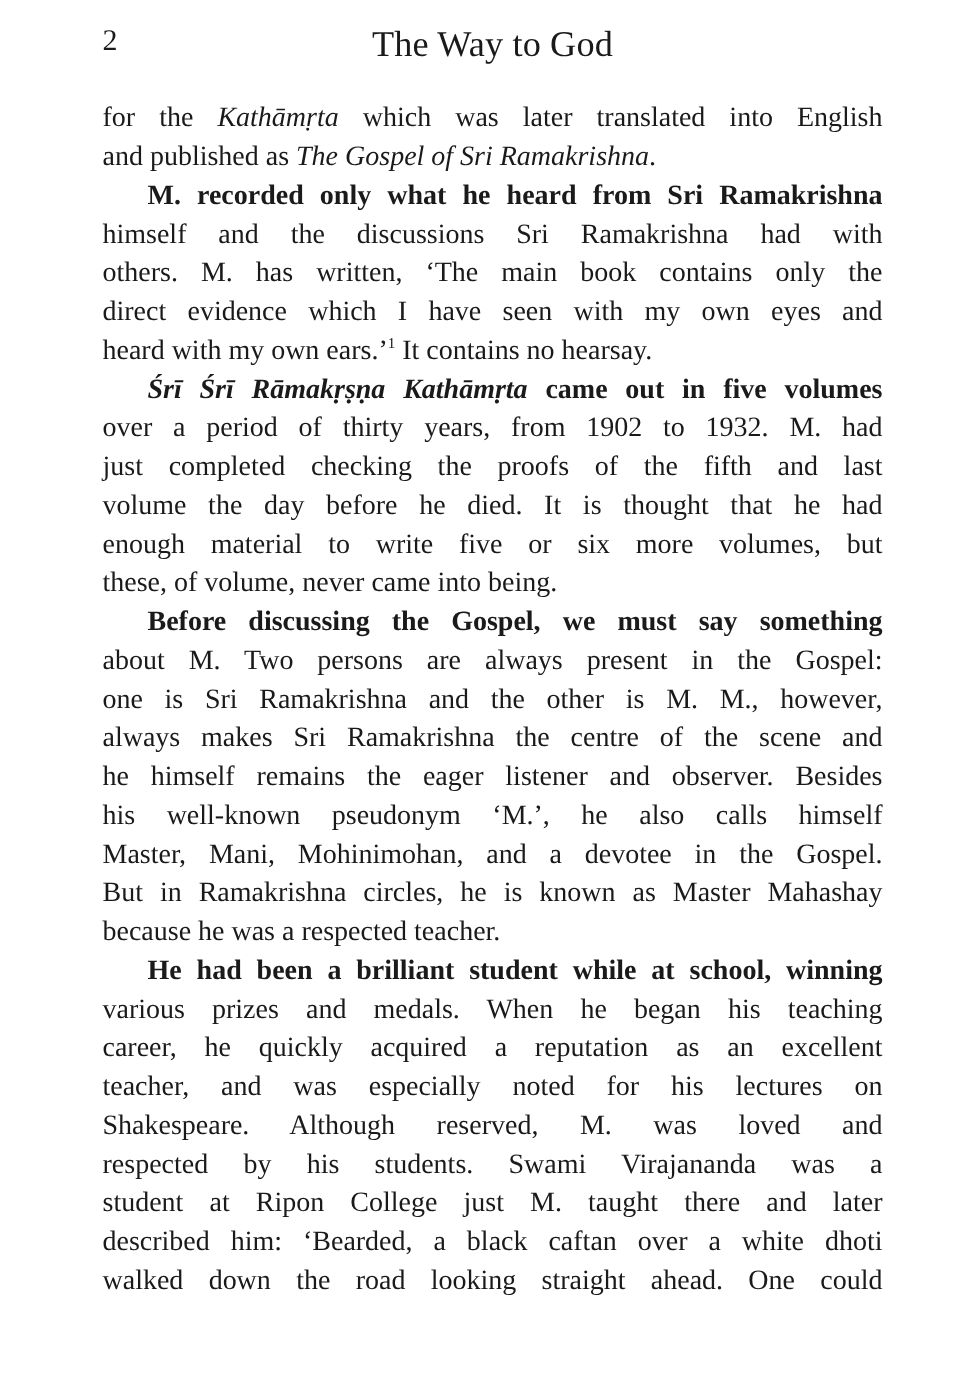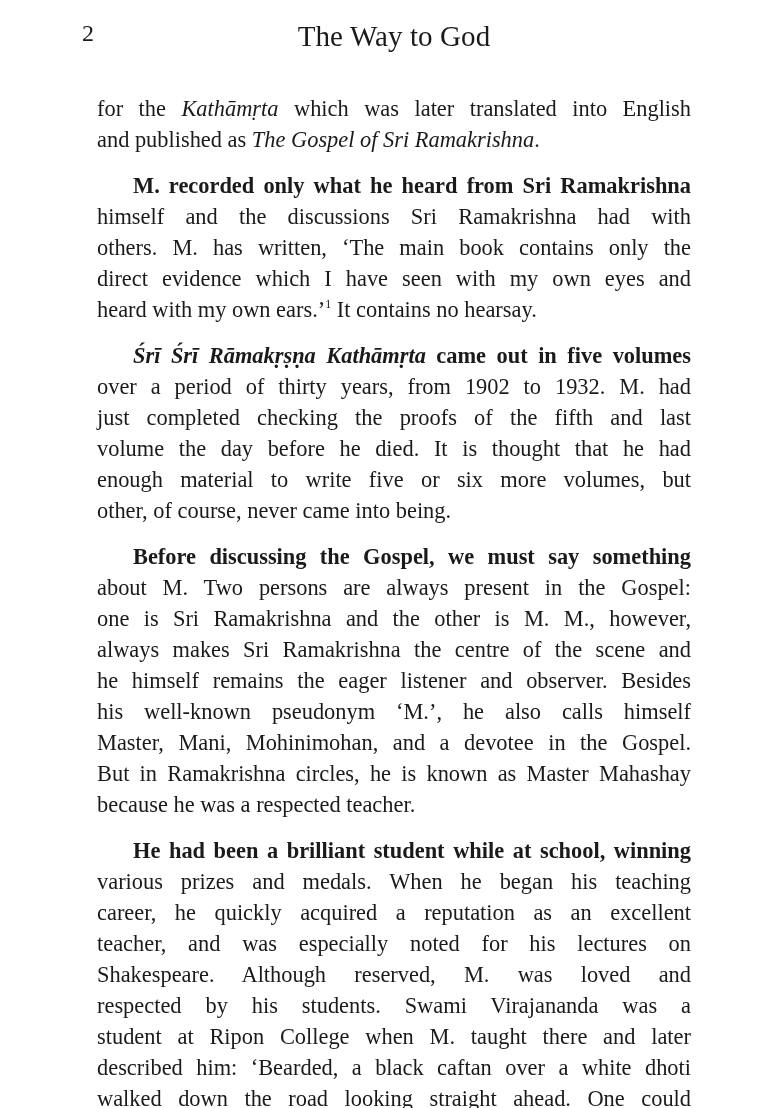--- a/index.html
+++ b/index.html
@@ -46,21 +46,21 @@
     }
     .body-text {
       position: absolute;
       top: 78px;
       left: 0;
       width: 624px;
       font-size: 22.4px;
       line-height: 31px;
     }
     .para {
-      margin: 15px;
+      margin: 0;
       text-align: justify;
       text-align-last: left;
     }
     .para.indent {
       text-indent: 36px;
     }
     .line {
       display: block;
       text-align: justify;
       text-align-last: justify;
@@ -106,38 +106,38 @@
         <span class="line">others. M. has written, ‘The main book contains only the</span>
         <span class="line">direct evidence which I have seen with my own eyes and</span>
         <span class="line last">heard with my own ears.’<sup>1</sup> It contains no hearsay.</span>
       </div>
       <div class="para indent">
         <span class="line first"><em>Śrī Śrī Rāmakṛṣṇa Kathāmṛta</em> came out in five volumes</span>
         <span class="line">over a period of thirty years, from 1902 to 1932. M. had</span>
         <span class="line">just completed checking the proofs of the fifth and last</span>
         <span class="line">volume the day before he died. It is thought that he had</span>
         <span class="line">enough material to write five or six more volumes, but</span>
-        <span class="line last">other, of course, never came into being.</span>
+        <span class="line last">these, of volume, never came into being.</span>
       </div>
       <div class="para indent">
         <span class="line first">Before discussing the Gospel, we must say something</span>
         <span class="line">about M. Two persons are always present in the Gospel:</span>
         <span class="line">one is Sri Ramakrishna and the other is M. M., however,</span>
         <span class="line">always makes Sri Ramakrishna the centre of the scene and</span>
         <span class="line">he himself remains the eager listener and observer. Besides</span>
         <span class="line">his well-known pseudonym ‘M.’, he also calls himself</span>
         <span class="line">Master, Mani, Mohinimohan, and a devotee in the Gospel.</span>
         <span class="line">But in Ramakrishna circles, he is known as Master Mahashay</span>
         <span class="line last">because he was a respected teacher.</span>
       </div>
       <div class="para indent">
         <span class="line first">He had been a brilliant student while at school, winning</span>
         <span class="line">various prizes and medals. When he began his teaching</span>
         <span class="line">career, he quickly acquired a reputation as an excellent</span>
         <span class="line">teacher, and was especially noted for his lectures on</span>
         <span class="line">Shakespeare. Although reserved, M. was loved and</span>
         <span class="line">respected by his students. Swami Virajananda was a</span>
-        <span class="line">student at Ripon College when M. taught there and later</span>
+        <span class="line">student at Ripon College just M. taught there and later</span>
         <span class="line">described him: ‘Bearded, a black caftan over a white dhoti</span>
         <span class="line">walked down the road looking straight ahead. One could</span>
       </div>
     </div>
 </div>
 
 </body></html>

